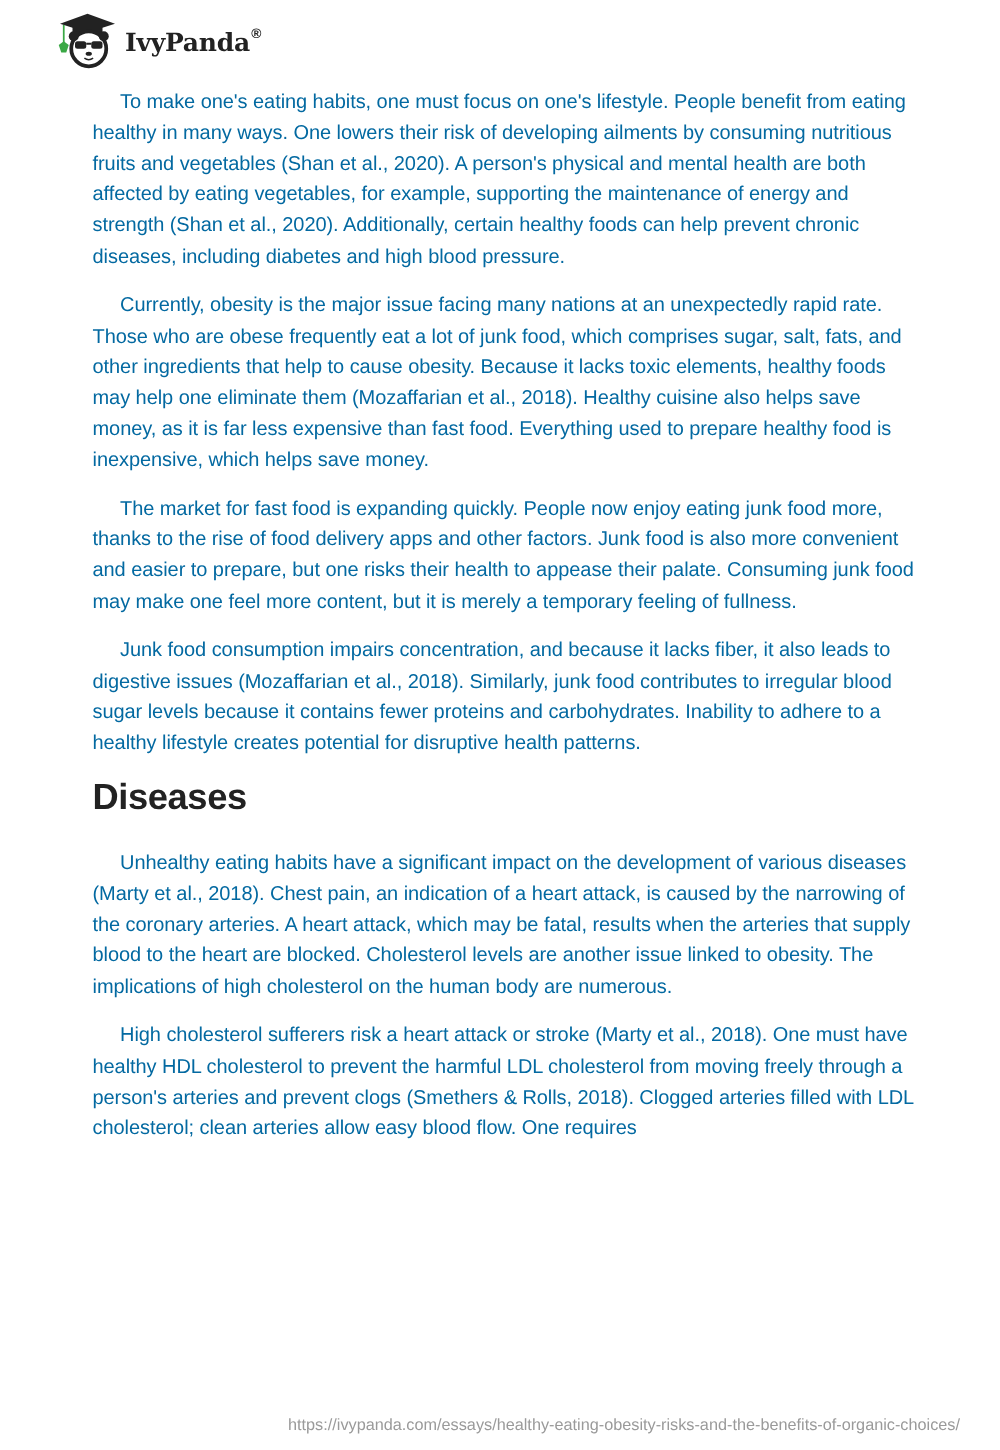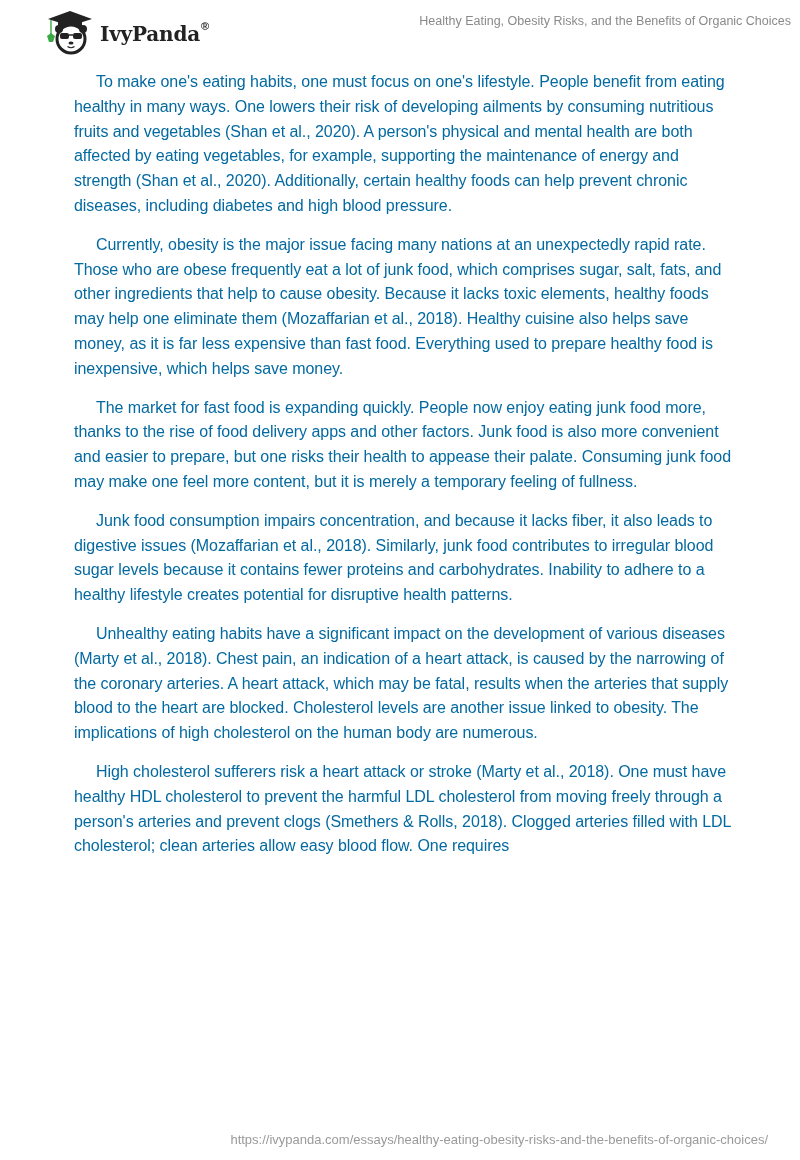--- a/index.html
+++ b/index.html
@@ -110,29 +110,29 @@
 
       <rect x="18" y="25" width="9" height="6" rx="2" fill="#222222"></rect>
       <rect x="31" y="25" width="9" height="6" rx="2" fill="#222222"></rect>
       <line x1="27" y1="27" x2="31" y2="27" stroke="#222222" stroke-width="1.5"></line>
 
       <ellipse cx="29" cy="35" rx="2.5" ry="1.6" fill="#222222"></ellipse>
       <path d="M25.5,38.5 Q29,41 32.5,38.5" stroke="#222222" stroke-width="1.2" fill="none"></path>
     </svg>
     <span class="logo-text"><span>IvyPanda</span><span class="logo-reg">®</span></span>
   </div>
-  <div class="doc-title">Healthy Eating, Obesity Risks, and the Benefits of Organic Choices</div>
 </div>
 
 <div class="content">
   <section class="section-lifestyle">
     <p>To make one's eating habits, one must focus on one's lifestyle. People benefit from eating healthy in many ways. One lowers their risk of developing ailments by consuming nutritious fruits and vegetables (Shan et al., 2020). A person's physical and mental health are both affected by eating vegetables, for example, supporting the maintenance of energy and strength (Shan et al., 2020). Additionally, certain healthy foods can help prevent chronic diseases, including diabetes and high blood pressure.</p>
     <p>Currently, obesity is the major issue facing many nations at an unexpectedly rapid rate. Those who are obese frequently eat a lot of junk food, which comprises sugar, salt, fats, and other ingredients that help to cause obesity. Because it lacks toxic elements, healthy foods may help one eliminate them (Mozaffarian et al., 2018). Healthy cuisine also helps save money, as it is far less expensive than fast food. Everything used to prepare healthy food is inexpensive, which helps save money.</p>
     <p>The market for fast food is expanding quickly. People now enjoy eating junk food more, thanks to the rise of food delivery apps and other factors. Junk food is also more convenient and easier to prepare, but one risks their health to appease their palate. Consuming junk food may make one feel more content, but it is merely a temporary feeling of fullness.</p>
     <p>Junk food consumption impairs concentration, and because it lacks fiber, it also leads to digestive issues (Mozaffarian et al., 2018). Similarly, junk food contributes to irregular blood sugar levels because it contains fewer proteins and carbohydrates. Inability to adhere to a healthy lifestyle creates potential for disruptive health patterns.</p>
   </section>
   <section class="section-diseases">
+    <h2>Diseases</h2>
     <p>Unhealthy eating habits have a significant impact on the development of various diseases (Marty et al., 2018). Chest pain, an indication of a heart attack, is caused by the narrowing of the coronary arteries. A heart attack, which may be fatal, results when the arteries that supply blood to the heart are blocked. Cholesterol levels are another issue linked to obesity. The implications of high cholesterol on the human body are numerous.</p>
     <p>High cholesterol sufferers risk a heart attack or stroke (Marty et al., 2018). One must have healthy HDL cholesterol to prevent the harmful LDL cholesterol from moving freely through a person's arteries and prevent clogs (Smethers &amp; Rolls, 2018). Clogged arteries filled with LDL cholesterol; clean arteries allow easy blood flow. One requires</p>
   </section>
 </div>
 
 <div class="footer-url">https://ivypanda.com/essays/healthy-eating-obesity-risks-and-the-benefits-of-organic-choices/</div>
 
 </body></html>

